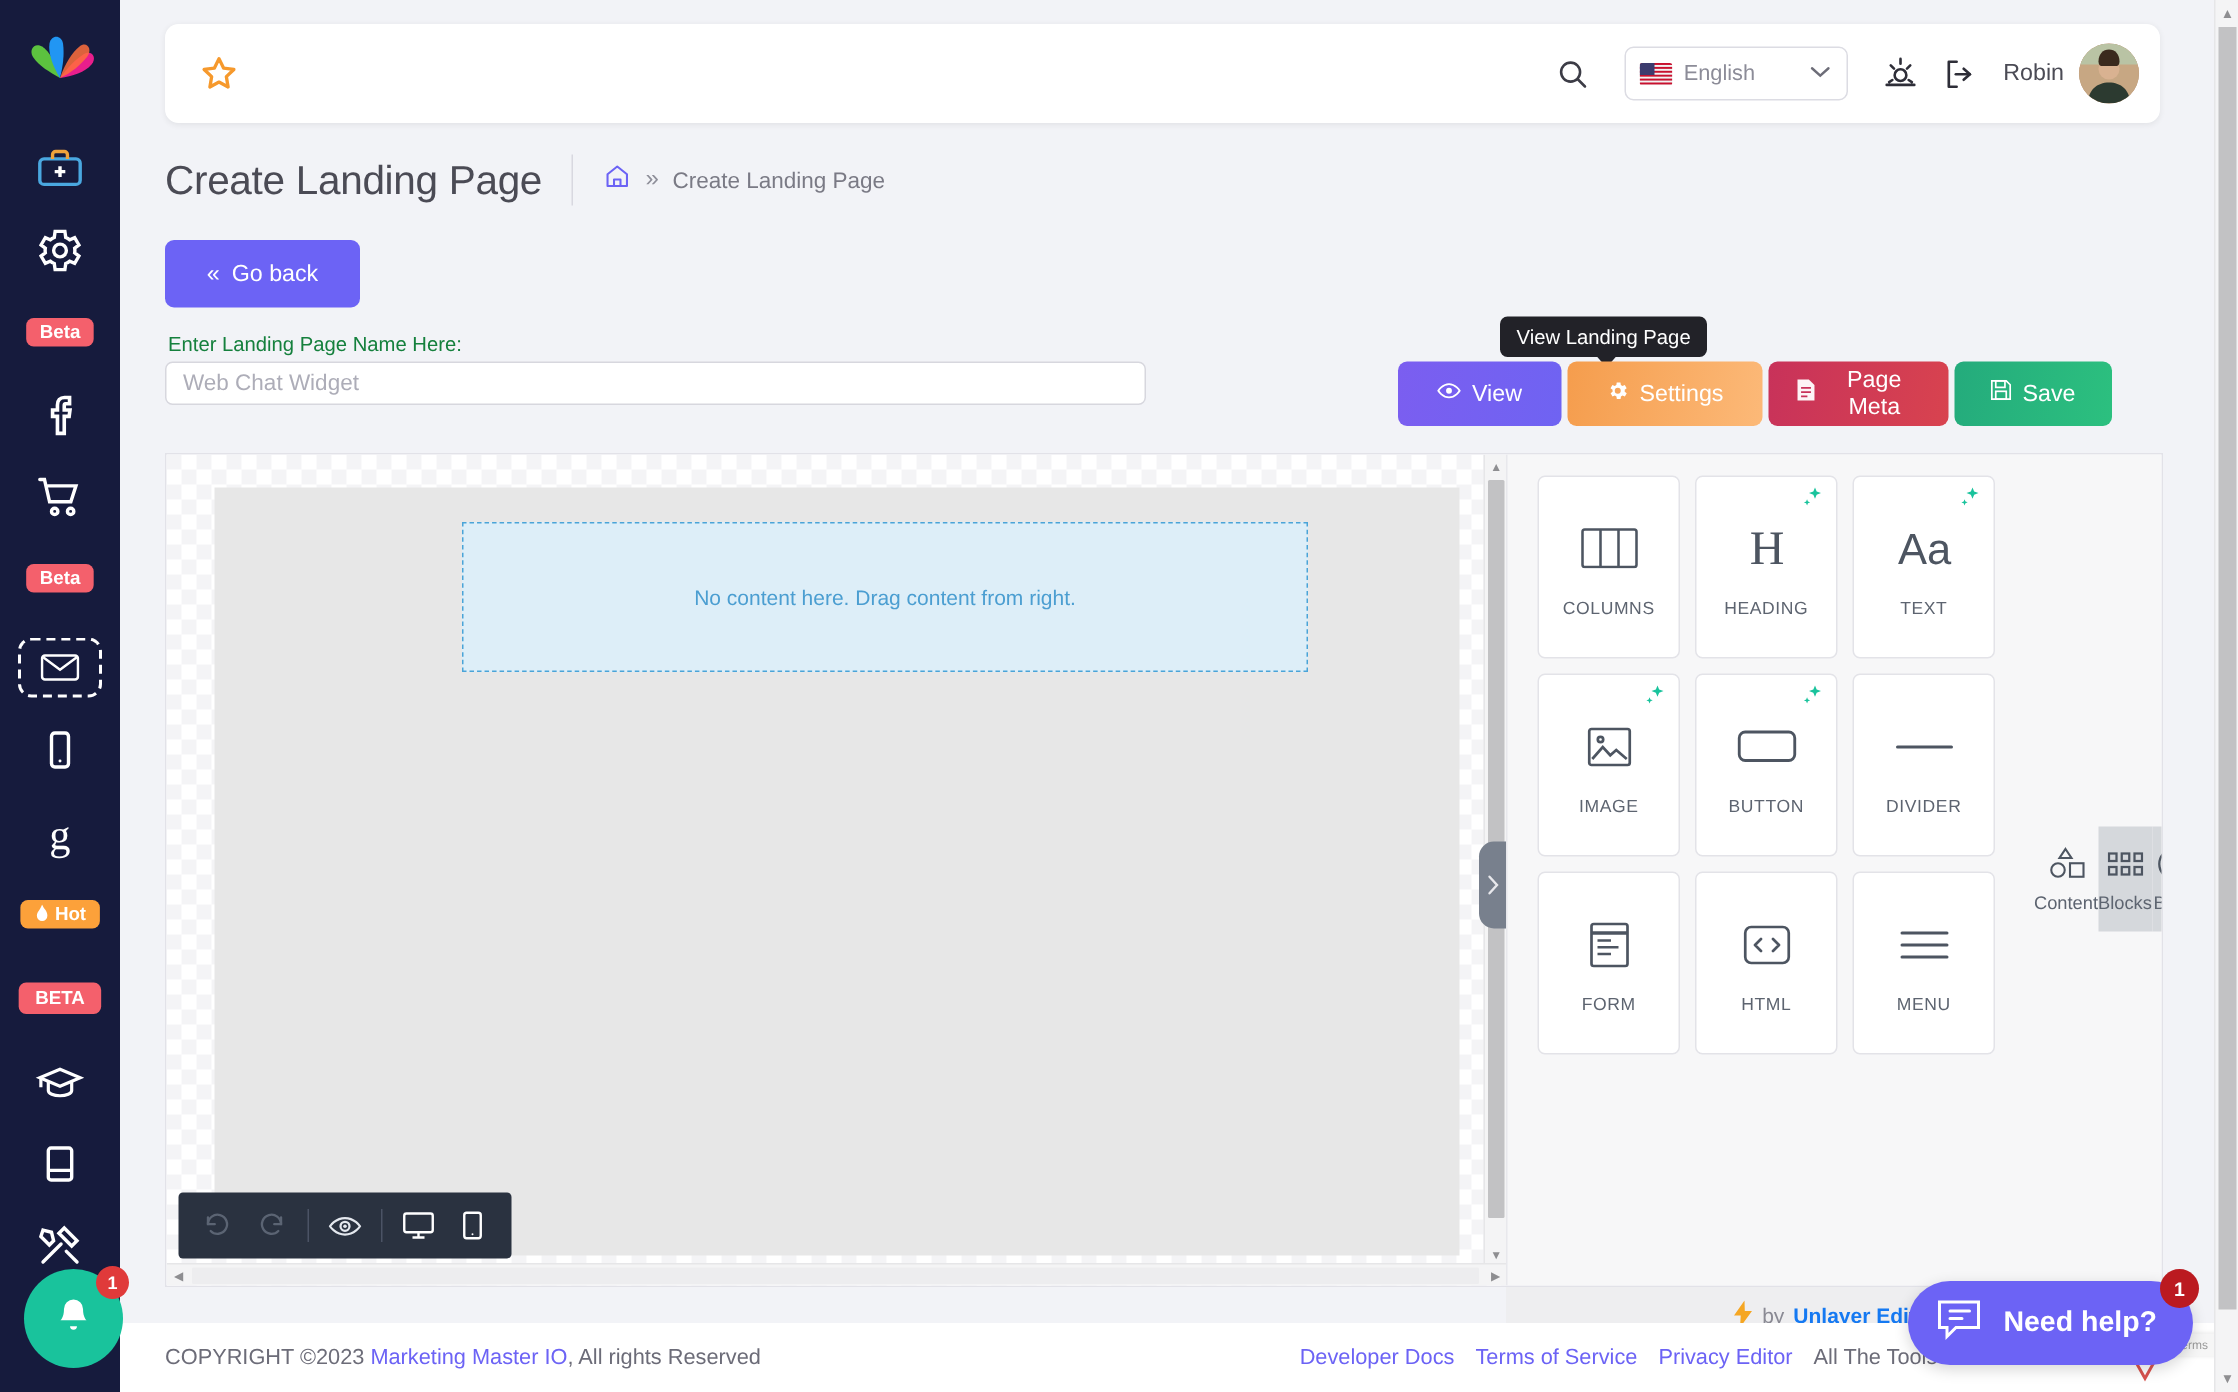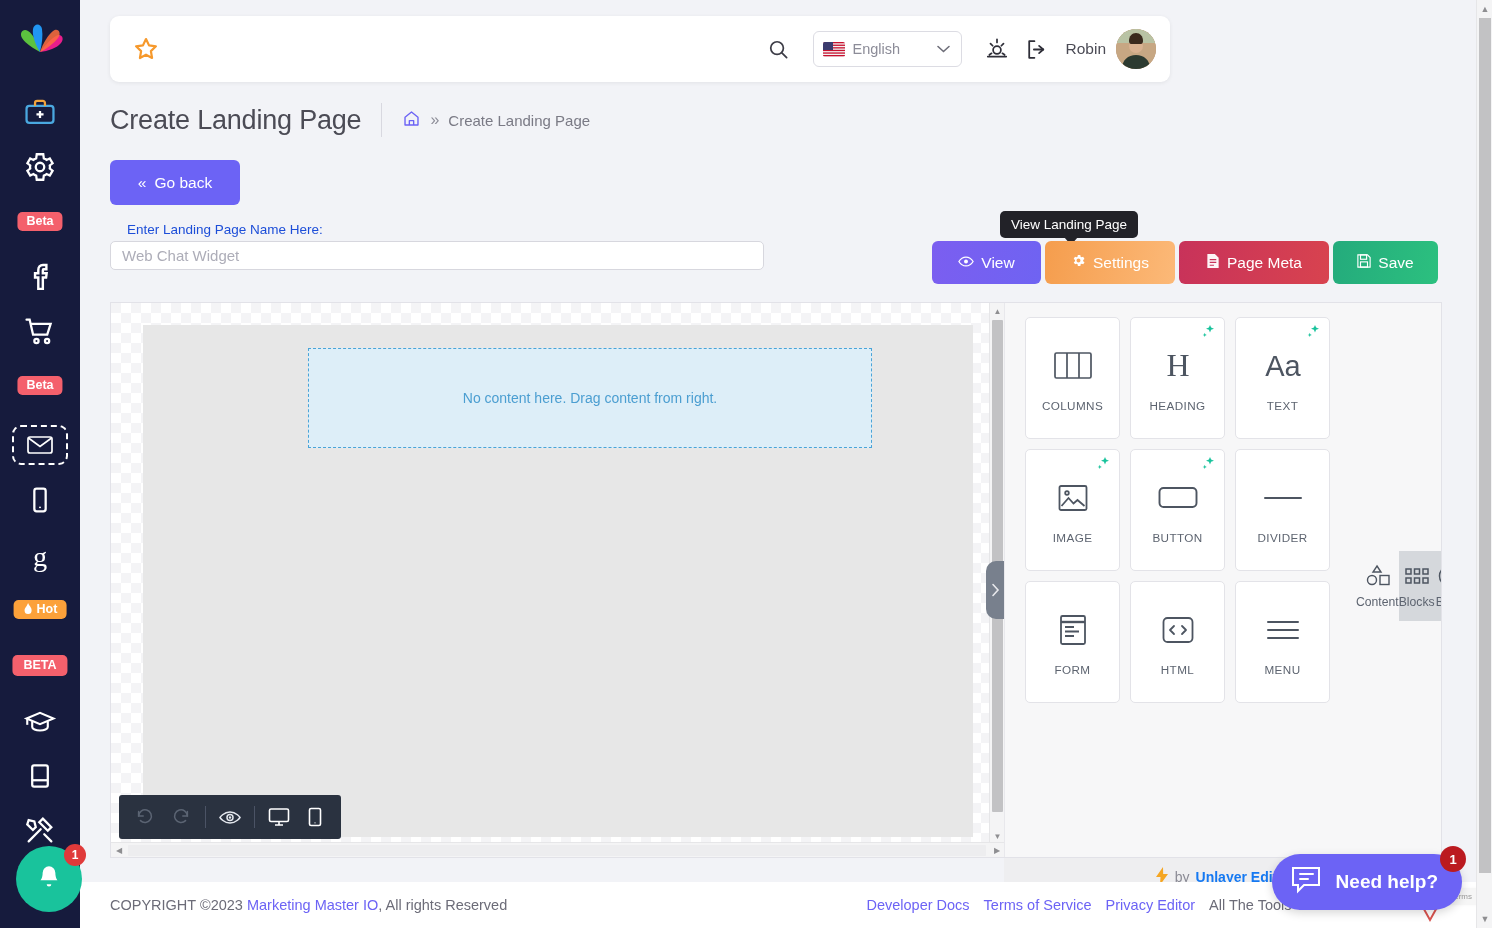--- a/index.html
+++ b/index.html
@@ -62,21 +62,21 @@
   #main {
     position: absolute; left: 80px; top: 0;
     width: 1412px; height: 928px;
     background: #f2f3f7;
     overflow: hidden;
   }
 
   
   #topbar {
     position: absolute; left: 30px; top: 16px;
-    width: 1060px; height: 66px;
+    width: 1330px; height: 66px;
     background: #ffffff; border-radius: 9px;
     box-shadow: 0 1px 4px rgba(0,0,0,0.07);
     display: flex; align-items: center;
   }
   #star-btn { margin-left: 22px; cursor: pointer; width: 28px; height: 28px;}
   #topbar-right {
     margin-left: auto; margin-right: 14px;
     display: flex; align-items: center; gap: 0;
   }
   #search-btn { width: 36px; height: 36px; display:flex; align-items:center; justify-content:center; cursor:pointer; margin-right: 16px;}
@@ -119,21 +119,21 @@
     background: #6c63f5; color: #fff;
     border: none; border-radius: 6px;
     font-size: 15.5px; font-family: inherit;
     display:flex; align-items:center; justify-content:center; gap: 8px;
     cursor: pointer;
   }
 
   
   #name-label {
     position: absolute; left: 32px; top: 222px;
-    font-size: 13.5px; color: #1d4ed8; margin-left: 15px;
+    font-size: 13.5px; color: #15803d;
   }
   #name-input {
     position: absolute; left: 30px; top: 241px;
     width: 654px; height: 29px;
     border: 1px solid #d7d7de; border-radius: 5px;
     background: #fff; padding: 0 11px;
     font-size: 15px; color: #4b4b55; font-family: inherit;
   }
   #name-input::placeholder { color: #adadb8; }
 
@@ -143,21 +143,21 @@
     display: flex; gap: 0;
   }
   .act-btn {
     height: 43px; border: none; border-radius: 6px;
     color: #fff; font-size: 15.5px; font-family: inherit;
     display:flex; align-items:center; justify-content:center; gap: 7px;
     cursor: pointer; padding: 12px 18px;
   }
   #btn-view     { background: linear-gradient(100deg,#7b5ef0,#6f63f2); width: 109px; }
   #btn-settings { background: linear-gradient(100deg,#f59d4d,#fcb978); width: 130px; margin-left: 4px;}
-  #btn-pagemeta { background: linear-gradient(100deg,#c8325a,#d8434f); width: 150px; margin-left: 4px;}
+  #btn-pagemeta { background: linear-gradient(100deg,#c8325a,#d8434f); width: 120px; margin-left: 4px;}
   #btn-save     { background: linear-gradient(100deg,#24ab7c,#2cc07f); width: 105px; margin-left: 4px;}
 
   #tooltip {
     position: absolute; left: 920px; top: 211px;
     background: #222228; color: #fff;
     font-size: 13.5px; padding: 6px 11px; border-radius: 5px;
     white-space: nowrap;
   }
   #tooltip:after {
     content: ''; position: absolute; bottom: -7px; left: 64px;

